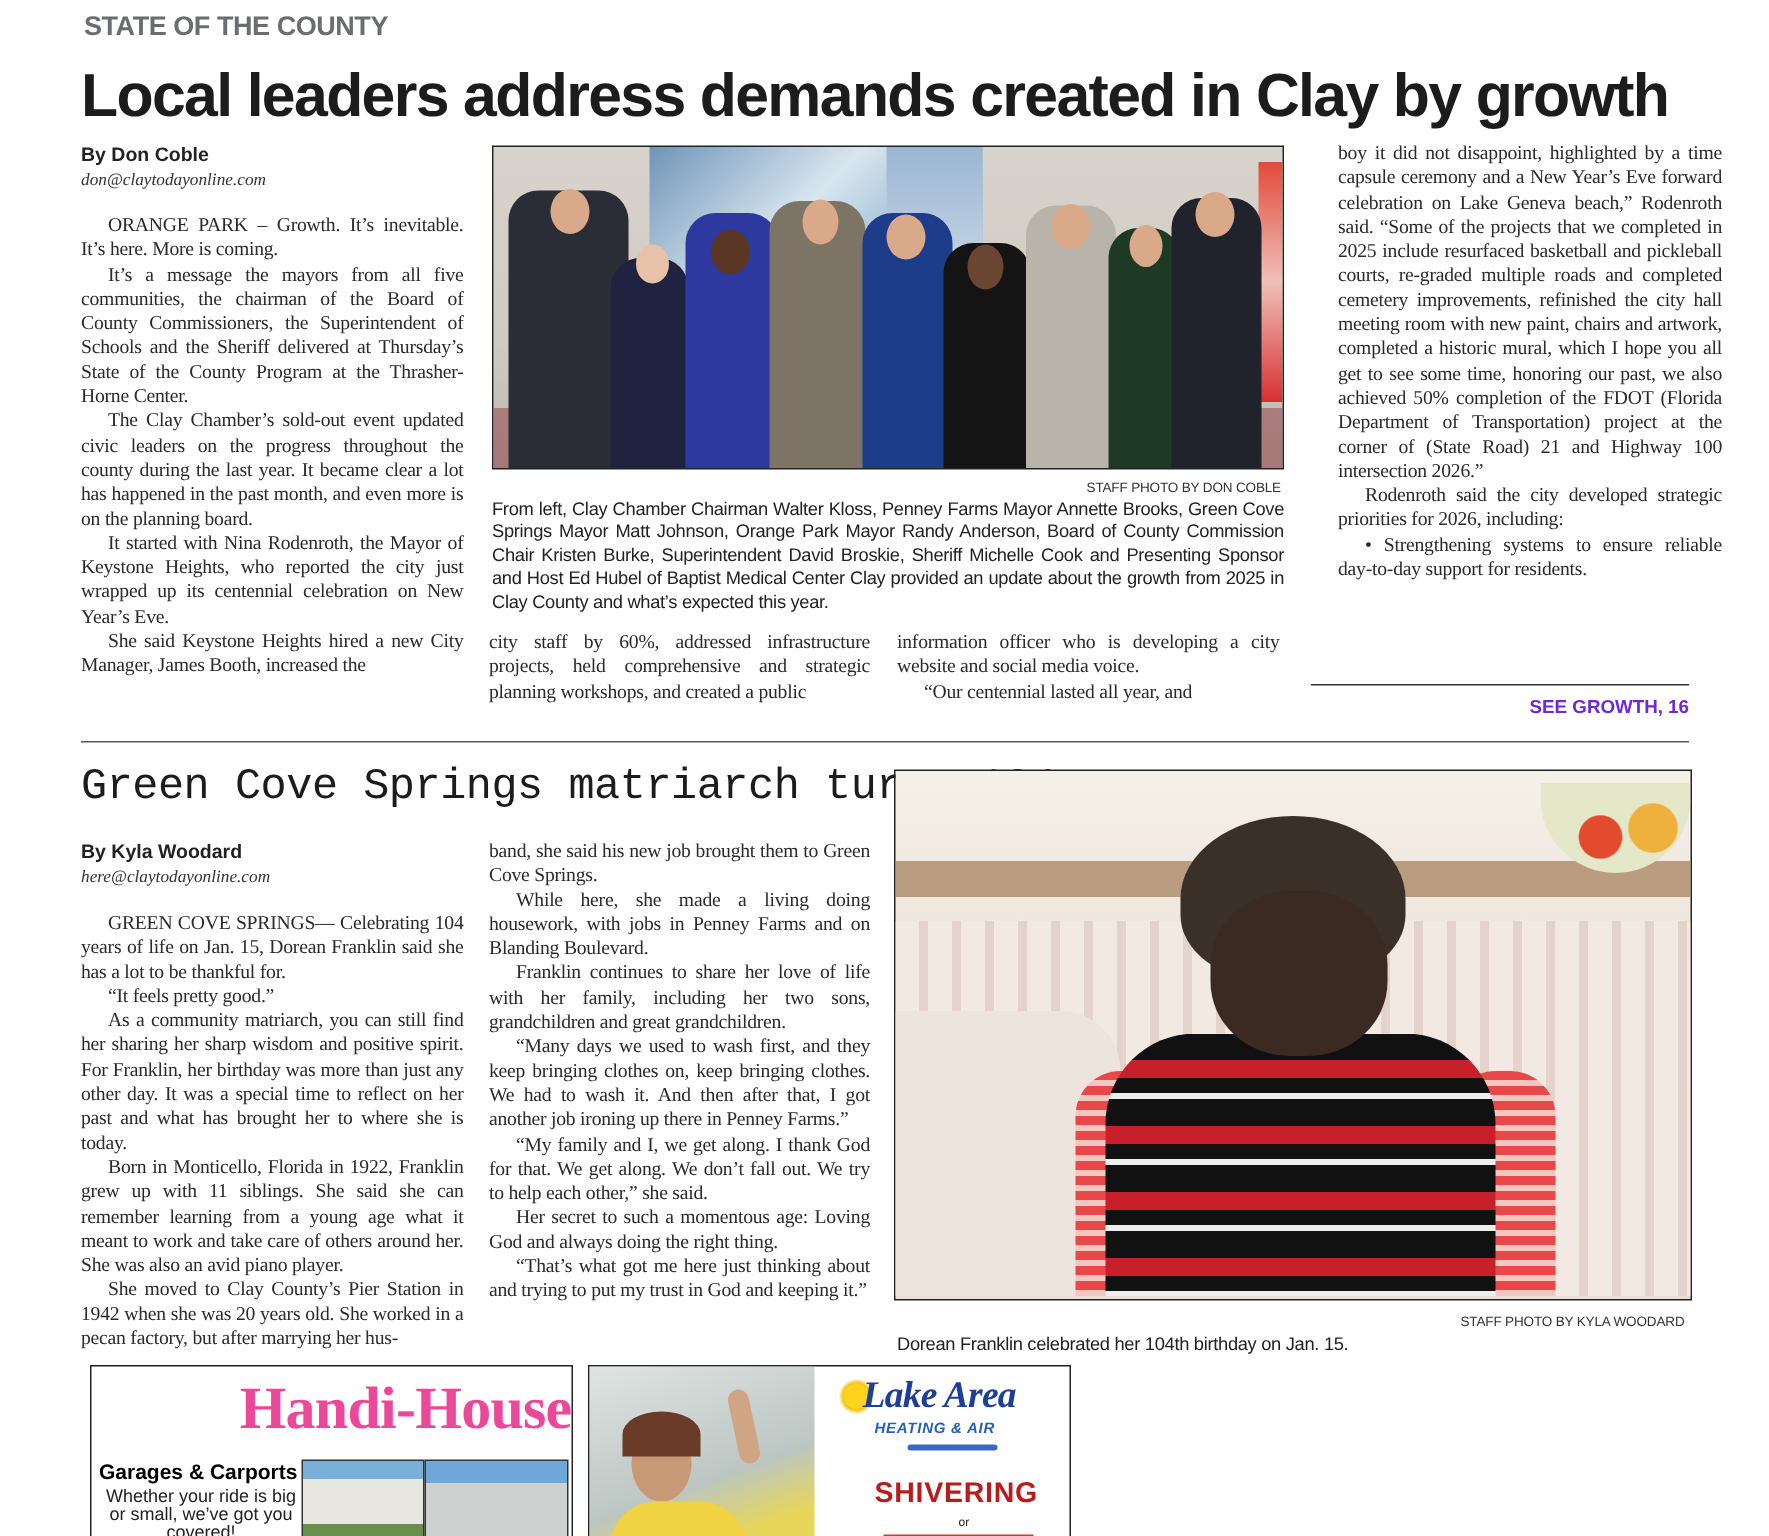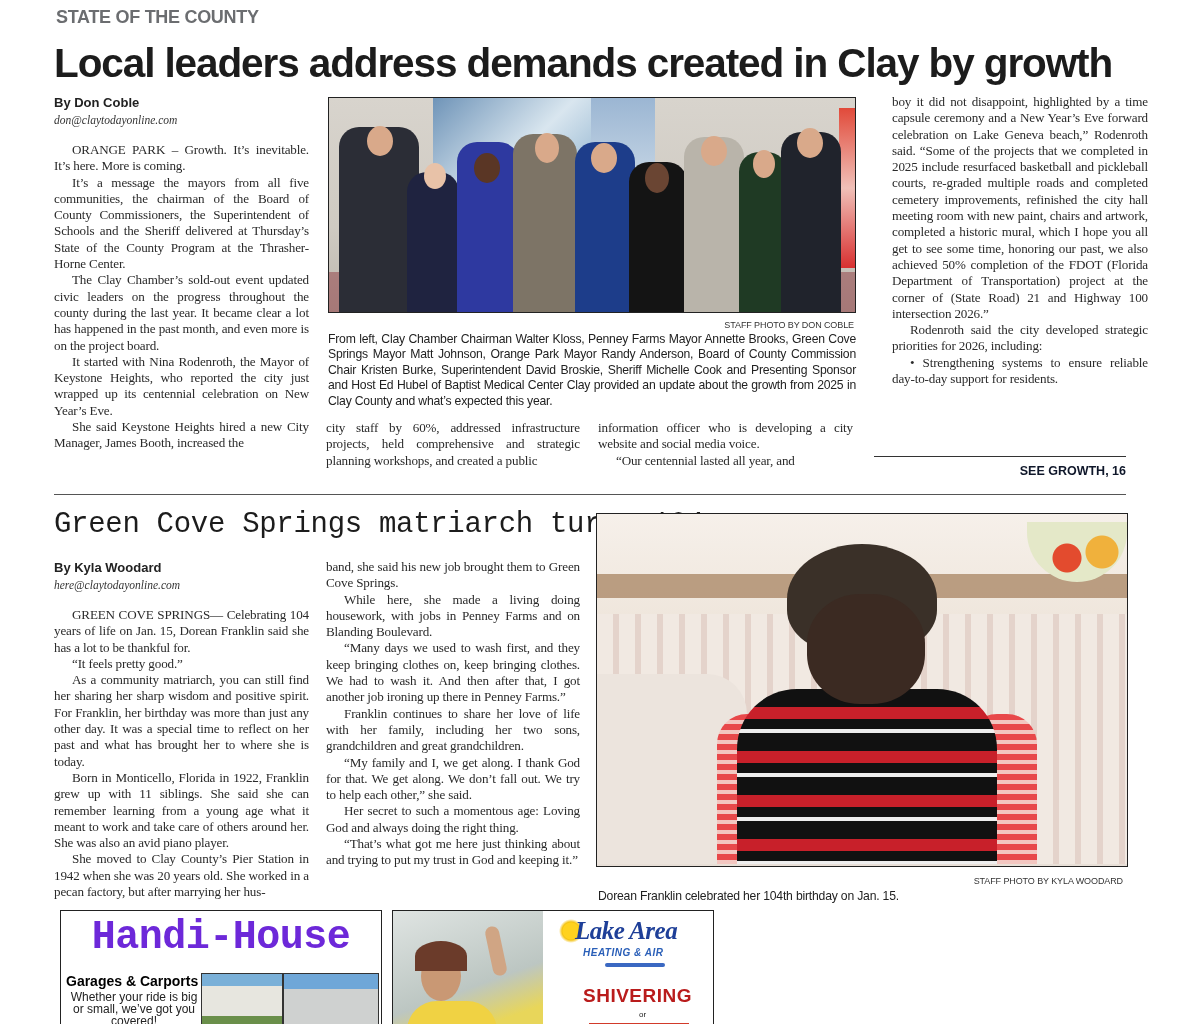--- a/index.html
+++ b/index.html
@@ -8,21 +8,21 @@
   .kicker { left:56px; top:7px; font-family:"Liberation Sans", sans-serif; font-weight:bold; font-size:18px; color:#6b6d70; letter-spacing:-0.3px; }
   .headline { left:54px; top:40px; font-family:"Liberation Sans", sans-serif; font-weight:bold; font-size:40.5px; color:#1c1c1c; letter-spacing:-1.1px; white-space:nowrap; }
   .byline { font-family:"Liberation Sans", sans-serif; font-weight:bold; font-size:13px; color:#222; }
   .email { font-family:"Liberation Serif", serif; font-style:italic; font-size:11.5px; color:#333; }
   .col { font-size:13.1px; line-height:16.3px; text-align:justify; color:#2a2a2a; letter-spacing:-0.15px; }
   .col p { margin:0; text-indent:18px; }
   .col p.noind { text-indent:0; }
   .credit { font-family:"Liberation Sans", sans-serif; font-size:9px; color:#333; text-align:right; letter-spacing:-0.1px; }
   .caption { font-family:"Liberation Sans", sans-serif; font-size:12.2px; line-height:15.4px; color:#222; letter-spacing:-0.2px; }
   .rule { background:#555; height:1px; }
-  .see { font-family:"Liberation Sans", sans-serif; font-weight:bold; font-size:12.5px; text-align:right; color:#0f172a; }
+  .see { font-family:"Liberation Sans", sans-serif; font-weight:bold; font-size:12.5px; text-align:right; color:#6d28d9; }
   .headline2 { left:54px; top:508px; font-family:Liberation Mono, monospace; font-size:29px; color:#1c1c1c; letter-spacing:-0.3px; white-space:nowrap; }
   .photo { border:1px solid #222; overflow:hidden; }
   
   .gp { background:linear-gradient(180deg,#d8d4cd 0%,#cfcac2 60%,#bdb7ae 100%); }
   .gp .screen { position:absolute; left:104px; top:0; width:222px; height:135px; background:linear-gradient(135deg,#6f94b8,#d9e6ef 40%,#8fb2cf 70%,#c6d8e6); }
   .gp .screen2 { position:absolute; left:262px; top:0; width:64px; height:110px; background:linear-gradient(180deg,#9bb6d3,#d2dfea); }
   .gp .flag { position:absolute; right:0; top:10px; width:16px; height:160px; background:linear-gradient(180deg,#e14a3a,#f0c0b8,#d83030); }
   .gp .floor { position:absolute; left:0; bottom:0; width:100%; height:40px; background:#8a2c35; opacity:.45; }
   .person { position:absolute; bottom:0; border-radius:20px 20px 0 0; }
   .head { position:absolute; border-radius:50%; background:#d9a98a; }
@@ -31,42 +31,42 @@
   .fp .shelf { position:absolute; left:0; top:60px; width:100%; height:24px; background:#a27c58; opacity:.7; }
   .fp .couch { position:absolute; left:0; top:100px; width:100%; height:250px; background:repeating-linear-gradient(90deg,#f1e9e2 0 16px,#e4d3cb 16px 22px); }
   .fp .pillow { position:absolute; left:0; top:160px; width:150px; height:190px; background:#ece4dd; border-radius:0 40px 0 0; }
   .fp .hair { position:absolute; left:190px; top:30px; width:150px; height:110px; border-radius:50% 50% 40% 40%; background:#3a3028; }
   .fp .face { position:absolute; left:210px; top:80px; width:118px; height:110px; border-radius:45%; background:#3b2a22; }
   .fp .sweater { position:absolute; left:140px; top:175px; width:260px; height:175px; border-radius:60px 60px 0 0; background:repeating-linear-gradient(180deg,#111 0 18px,#c8202a 18px 30px,#111 30px 40px,#eee 40px 44px); }
   .fp .sleeve { position:absolute; top:200px; width:70px; height:150px; background:repeating-linear-gradient(180deg,#e8484a 0 6px,#f3c6c0 6px 10px); border-radius:30px 30px 0 0; }
   .fp .bowl { position:absolute; right:0; top:8px; width:100px; height:60px; background:radial-gradient(circle at 40% 60%,#e34b2e 0 14px,transparent 15px),radial-gradient(circle at 75% 50%,#f0b13c 0 16px,transparent 17px),#e4e8c8; border-radius:0 0 50px 50px; }
   
   .ad { border:1.5px solid #222; overflow:hidden; background:#fff; }
-  .handi-title { font-family:Liberation Mono, monospace; font-weight:bold; color:#6d28d9; font-size:40px; text-align:center; letter-spacing:-0.5px; }
+  .handi-title { font-family:Liberation Serif, serif; font-weight:bold; color:#ec4899; font-size:40px; text-align:right; letter-spacing:-0.5px; }
   .handi-sub { font-family:"Liberation Sans", sans-serif; font-weight:bold; font-size:14px; color:#000000; }
   .handi-txt { font-family:"Liberation Sans", sans-serif; font-size:12px; line-height:12px; color:#222; text-align:center; }
   .carport { position:absolute; border:1px solid #333; }
   .lake-title { font-family:"Liberation Serif", serif; font-style:italic; font-weight:bold; color:#1e3f98; font-size:25px; letter-spacing:-0.5px; }
   .lake-sub { font-family:"Liberation Sans", sans-serif; font-weight:bold; font-style:italic; color:#2a5fb8; font-size:10px; letter-spacing:0.5px; }
   .shiver { font-family:"Liberation Sans", sans-serif; font-weight:bold; color:#b91c1c; font-size:19px; letter-spacing:0.5px; }
   .or { font-family:"Liberation Sans", sans-serif; font-size:8px; color:#222; }
 </style>
 </head>
 <body>
 
 <div class="abs kicker">STATE OF THE COUNTY</div>
 <div class="abs headline">Local leaders address demands created in Clay by growth</div>
 
 <div class="abs byline" style="left:54px;top:95px;">By Don Coble</div>
 <div class="abs email" style="left:54px;top:114px;">don@claytodayonline.com</div>
 
 <div class="abs col" style="left:54px;top:142px;width:255px;">
   <p>ORANGE PARK – Growth. It’s inevitable. It’s here. More is coming.</p>
   <p>It’s a message the mayors from all five communities, the chairman of the Board of County Commissioners, the Superintendent of Schools and the Sheriff delivered at Thursday’s State of the County Program at the Thrasher-Horne Center.</p>
-  <p>The Clay Chamber’s sold-out event updated civic leaders on the progress throughout the county during the last year. It became clear a lot has happened in the past month, and even more is on the project board.</p>
+  <p>The Clay Chamber’s sold-out event updated civic leaders on the progress throughout the county during the last year. It became clear a lot has happened in the past month, and even more is on the planning board.</p>
   <p>It started with Nina Rodenroth, the Mayor of Keystone Heights, who reported the city just wrapped up its centennial celebration on New Year’s Eve.</p>
   <p>She said Keystone Heights hired a new City Manager, James Booth, increased the</p>
 </div>
 
 <div class="abs photo gp" style="left:328px;top:97px;width:526px;height:214px;">
   <div class="screen"></div>
   <div class="screen2"></div>
   <div class="flag"></div>
   <div class="floor"></div>
   <div class="person" style="left:10px;width:80px;height:185px;background:#2b2d36;"></div>
@@ -117,22 +117,22 @@
   <p>GREEN COVE SPRINGS— Celebrating 104 years of life on Jan. 15, Dorean Franklin said she has a lot to be thankful for.</p>
   <p>“It feels pretty good.”</p>
   <p>As a community matriarch, you can still find her sharing her sharp wisdom and positive spirit. For Franklin, her birthday was more than just any other day. It was a special time to reflect on her past and what has brought her to where she is today.</p>
   <p>Born in Monticello, Florida in 1922, Franklin grew up with 11 siblings. She said she can remember learning from a young age what it meant to work and take care of others around her. She was also an avid piano player.</p>
   <p>She moved to Clay County’s Pier Station in 1942 when she was 20 years old. She worked in a pecan factory, but after marrying her hus-</p>
 </div>
 
 <div class="abs col" style="left:326px;top:559px;width:254px;">
   <p class="noind">band, she said his new job brought them to Green Cove Springs.</p>
   <p>While here, she made a living doing housework, with jobs in Penney Farms and on Blanding Boulevard.</p>
+  <p>Franklin continues to share her love of life with her family, including her two sons, grandchildren and great grandchildren.</p>
   <p>“Many days we used to wash first, and they keep bringing clothes on, keep bringing clothes. We had to wash it. And then after that, I got another job ironing up there in Penney Farms.”</p>
-  <p>Franklin continues to share her love of life with her family, including her two sons, grandchildren and great grandchildren.</p>
   <p>“My family and I, we get along. I thank God for that. We get along. We don’t fall out. We try to help each other,” she said.</p>
   <p>Her secret to such a momentous age: Loving God and always doing the right thing.</p>
   <p>“That’s what got me here just thinking about and trying to put my trust in God and keeping it.”</p>
 </div>
 
 <div class="abs photo fp" style="left:596px;top:513px;width:530px;height:352px;">
   <div class="shelf"></div>
   <div class="couch"></div>
   <div class="pillow"></div>
   <div class="bowl"></div>

